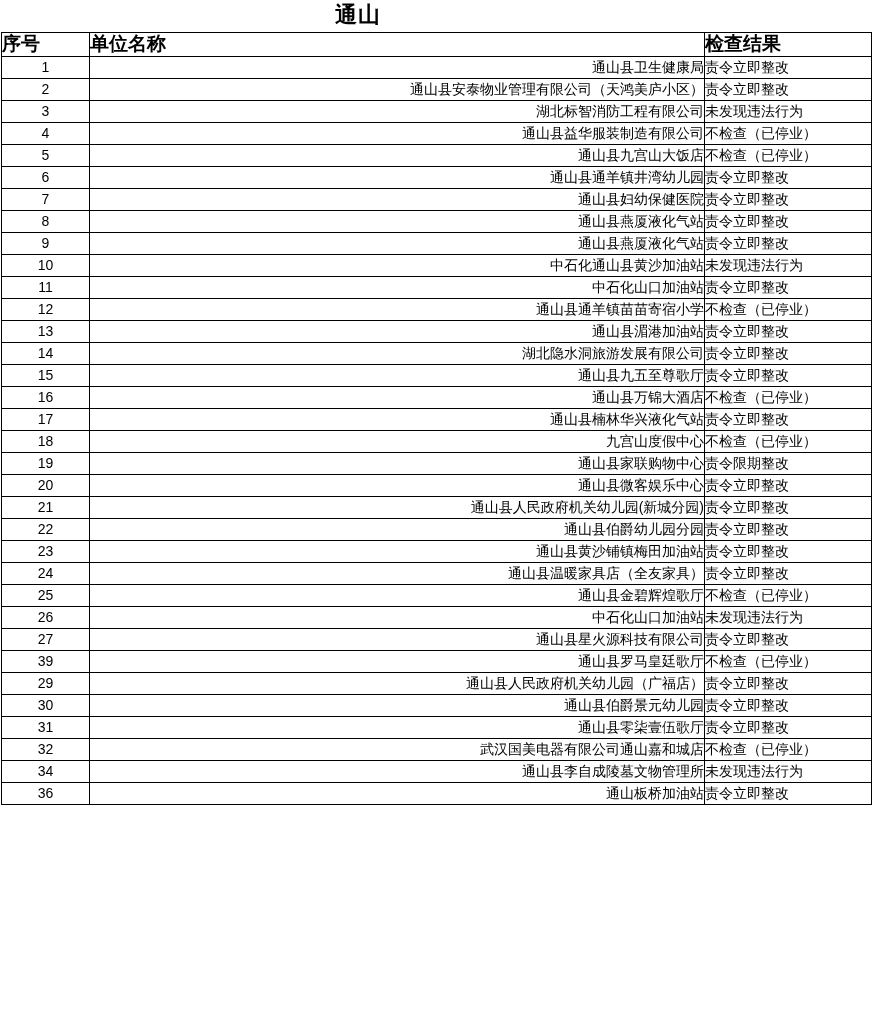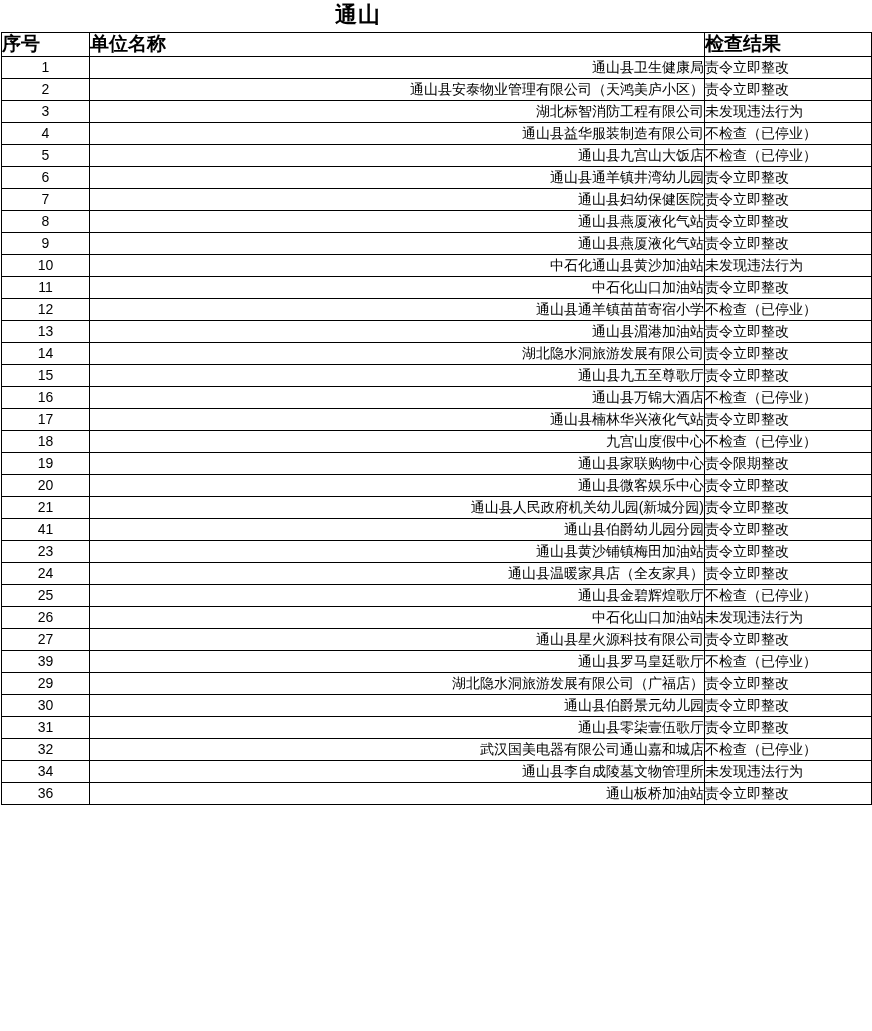--- a/index.html
+++ b/index.html
@@ -190,21 +190,21 @@
           <td class="col-no clip">20</td>
           <td class="col-name clip">通山县微客娱乐中心</td>
           <td class="col-result clip">责令立即整改</td>
         </tr>
         <tr>
           <td class="col-no clip">21</td>
           <td class="col-name clip">通山县人民政府机关幼儿园(新城分园)</td>
           <td class="col-result clip">责令立即整改</td>
         </tr>
         <tr>
-          <td class="col-no clip">41</td>
+          <td class="col-no clip">22</td>
           <td class="col-name clip">通山县伯爵幼儿园分园</td>
           <td class="col-result clip">责令立即整改</td>
         </tr>
         <tr>
           <td class="col-no clip">23</td>
           <td class="col-name clip">通山县黄沙铺镇梅田加油站</td>
           <td class="col-result clip">责令立即整改</td>
         </tr>
         <tr>
           <td class="col-no clip">24</td>
@@ -226,21 +226,21 @@
           <td class="col-name clip">通山县星火源科技有限公司</td>
           <td class="col-result clip">责令立即整改</td>
         </tr>
         <tr>
           <td class="col-no clip">39</td>
           <td class="col-name clip">通山县罗马皇廷歌厅</td>
           <td class="col-result clip">不检查（已停业）</td>
         </tr>
         <tr>
           <td class="col-no clip">29</td>
-          <td class="col-name clip">湖北隐水洞旅游发展有限公司（广福店）</td>
+          <td class="col-name clip">通山县人民政府机关幼儿园（广福店）</td>
           <td class="col-result clip">责令立即整改</td>
         </tr>
         <tr>
           <td class="col-no clip">30</td>
           <td class="col-name clip">通山县伯爵景元幼儿园</td>
           <td class="col-result clip">责令立即整改</td>
         </tr>
         <tr>
           <td class="col-no clip">31</td>
           <td class="col-name clip">通山县零柒壹伍歌厅</td>

